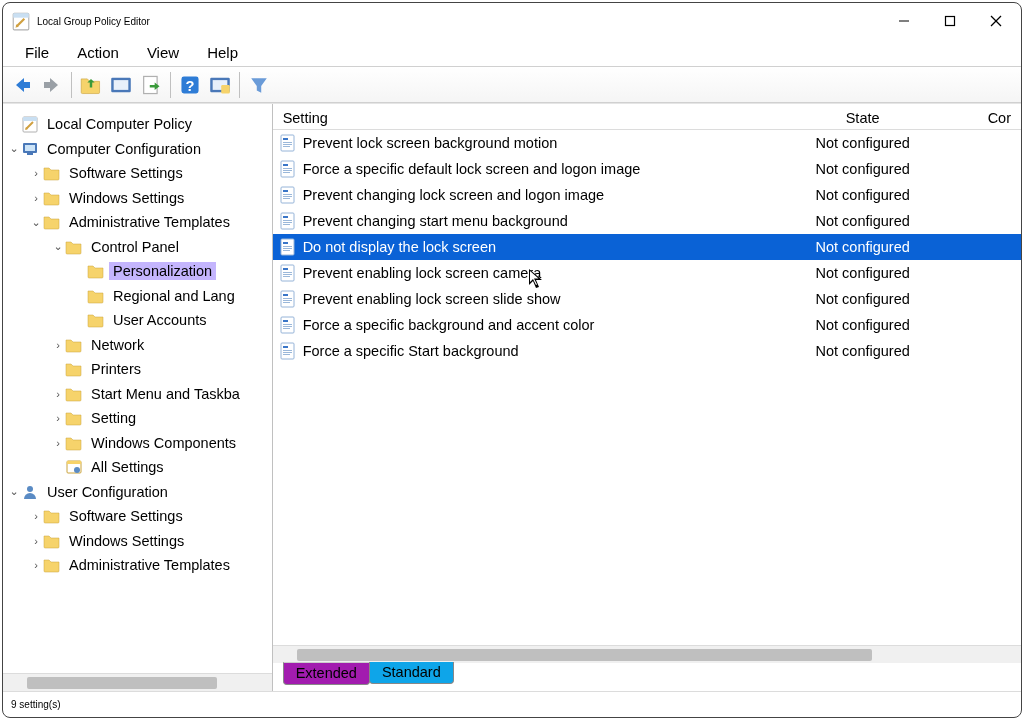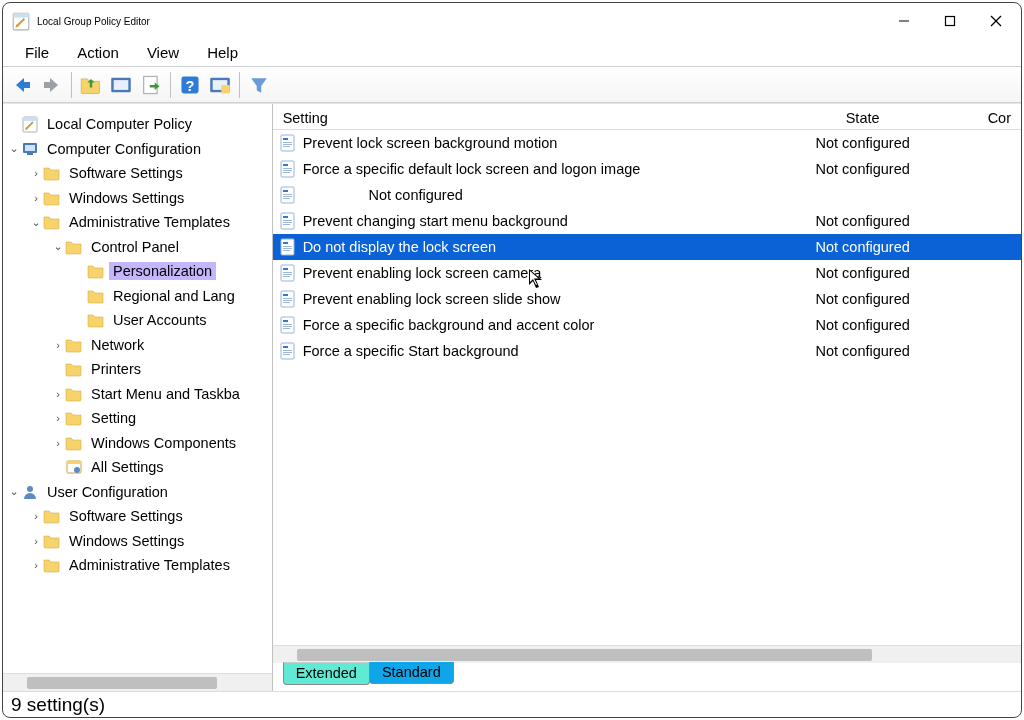--- a/index.html
+++ b/index.html
@@ -54,28 +54,28 @@
   .row { display:flex; align-items:center; height:26px; }
   .row .ricon { width:18px; height:18px; margin:0 4px 0 6px; flex-shrink:0; }
   .row .rset { width:447px; padding-left:2px; }
   .row .rstate { width:230px; text-align:center; }
   .row.selected { background:#0a62d6; color:#fff; }
 
   
   .tabs { height:28px; padding-left:10px; display:flex; align-items:flex-start; }
   .tab { border:1px solid #888; border-top:none; padding:2px 12px 3px; font-size:14.5px; background:#fff; position:relative; top:-1px; }
   .tab.active { border-bottom:1px solid #888; background:#0ea5e9; border-top:none; }
-  .tab.back { background:#5eead4; }
+  .tab.back { background:#a21caf; }
   .tab + .tab { margin-left:-1px; }
   
   .tab { border-radius:0 0 4px 4px; border-top:1px solid #fff; }
   .tab.back { border-top:1px solid #ccc; }
 
   
-  .statusbar { height:26px; border-top:1px solid #dcdcdc; display:flex; align-items:center; padding:0 8px; font-size:19px; }
+  .statusbar { height:26px; border-top:1px solid #dcdcdc; display:flex; align-items:center; padding:0 8px; font-size:10px; }
 
   
   .cursor { position:absolute; pointer-events:none; }
 
   
   .folder-icon { fill:#f6d36b; stroke:#caa23a; stroke-width:0.5; }
   .policy-icon-bg { fill:#fff; stroke:#96b4d8; stroke-width:1; }
 </style>
 </head>
 <body>
@@ -395,20 +395,21 @@
             <svg class="ricon" viewBox="0 0 18 18">
               <use href="#ico-policy"></use>
             </svg>
             <span class="rset">Force a specific default lock screen and logon image</span>
             <span class="rstate">Not configured</span>
           </div>
           <div class="row">
             <svg class="ricon" viewBox="0 0 18 18">
               <use href="#ico-policy"></use>
             </svg>
+            <span class="rset">Prevent changing lock screen and logon image</span>
             <span class="rstate">Not configured</span>
           </div>
           <div class="row">
             <svg class="ricon" viewBox="0 0 18 18">
               <use href="#ico-policy"></use>
             </svg>
             <span class="rset">Prevent changing start menu background</span>
             <span class="rstate">Not configured</span>
           </div>
           <div class="row selected">

